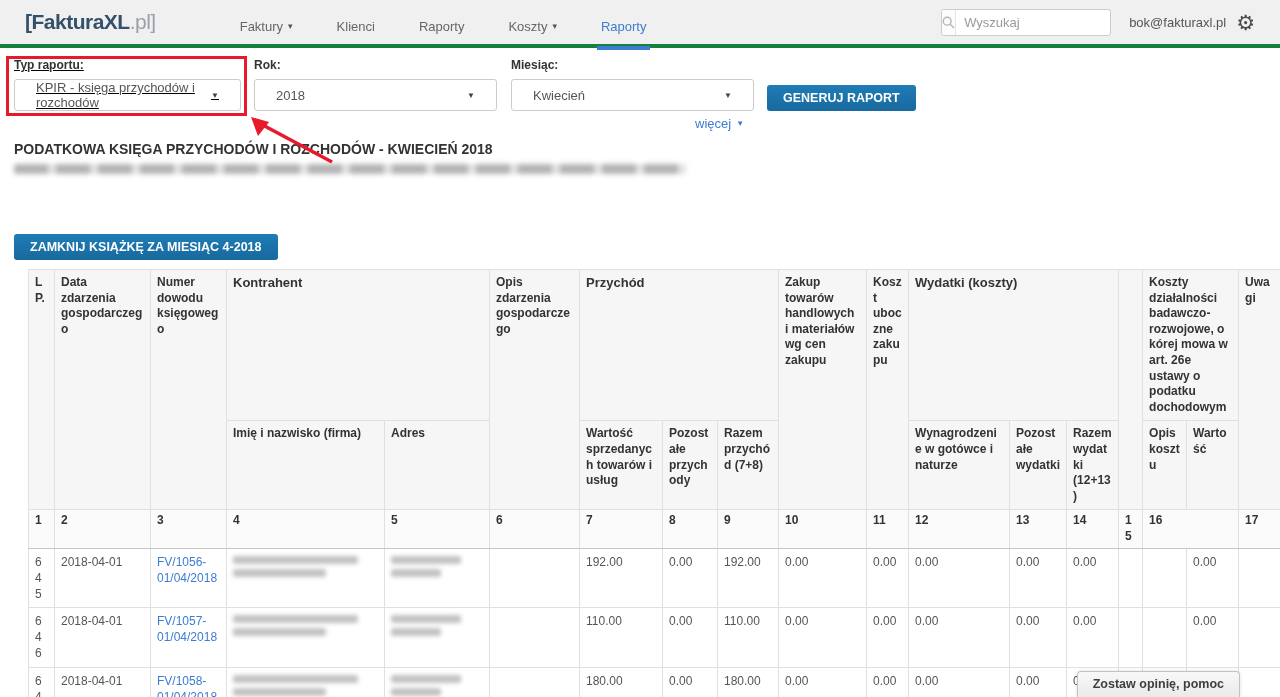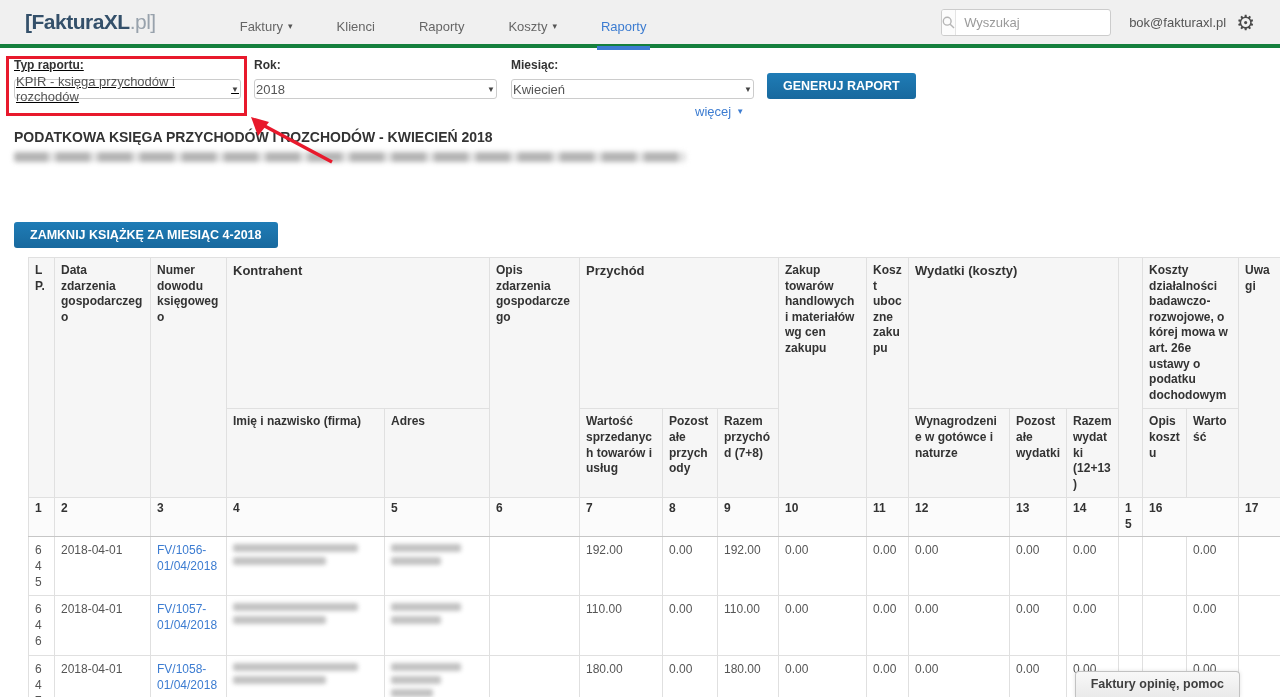--- a/index.html
+++ b/index.html
@@ -23,32 +23,32 @@
               justify-content:center; background:#fcfcfc; border-right:1px solid #e4e4e4; }
   .search-box input { flex:1; border:none; outline:none; font-size:13px; color:#555;
               padding:0 8px; font-family:"Liberation Sans", sans-serif; background:transparent; }
   .search-box input::placeholder { color:#9a9a9a; }
   .user-email { font-size:13px; color:#555; margin:0 10px 0 18px; }
   .gear { font-size:21px; color:#4a4a4a; cursor:pointer; line-height:1; }
   
   .filters { position:relative; padding:10px 0 0 14px; display:flex; }
   .fgroup { display:flex; flex-direction:column; }
   .fgroup label { font-size:12px; font-weight:bold; color:#333; margin-bottom:7px; }
-  .select { height:20px; border:1px solid #ccc; border-radius:3px; background:#fff;
+  .select { height:32px; border:1px solid #ccc; border-radius:3px; background:#fff;
             display:flex; align-items:center; justify-content:space-between;
-            padding:0 1px; font-size:13px; color:#555; cursor:pointer; }
+            padding:0 21px; font-size:13px; color:#555; cursor:pointer; }
   .select .caret { font-size:8px; color:#444; margin-left:8px; }
   .w1 { width:227px; margin-right:13px;text-decoration:underline; }
   .w2 { width:243px; margin-right:14px; }
   .w3 { width:243px; margin-right:13px; }
   .btn-primary { background:#1b74ad; background:linear-gradient(#1f7cb6,#18699e);
             color:#fff; font-weight:bold; font-size:12.5px; border:none; border-radius:3px;
             height:26px; padding:0 16px; cursor:pointer; align-self:flex-end;
             font-family:"Liberation Sans", sans-serif; }
-  .more-link { position:absolute; left:695px; top:104px; font-size:13px; color:#3c7cd1;
+  .more-link { position:absolute; left:695px; top:116px; font-size:13px; color:#3c7cd1;
             cursor:pointer; display:inline-flex; align-items:center; }
   .more-link .caret { font-size:8px; margin-left:5px; }
   
   .red-box { position:absolute; left:6px; top:56px; width:241px; height:60px;
             border:3px solid #e8192c; pointer-events:none; z-index:20; }
   .arrow-svg { position:absolute; left:245px; top:112px; pointer-events:none; z-index:20; }
   
   .report { padding:0 0 0 14px; margin-top:30px; }
   .report-title { font-size:14px; font-weight:bold; color:#333; }
   .redacted-line { margin-top:7px; width:672px; height:10px; border-radius:2px;
@@ -295,13 +295,13 @@
           <td>0.00</td>
           <td></td>
           <td></td>
           <td>0.00</td>
           <td></td>
         </tr>
       </tbody>
   </table>
 </main>
 
-<div class="feedback">Faktury opinię, pomoc</div>
+<div class="feedback">Zostaw opinię, pomoc</div>
 
 </body></html>

